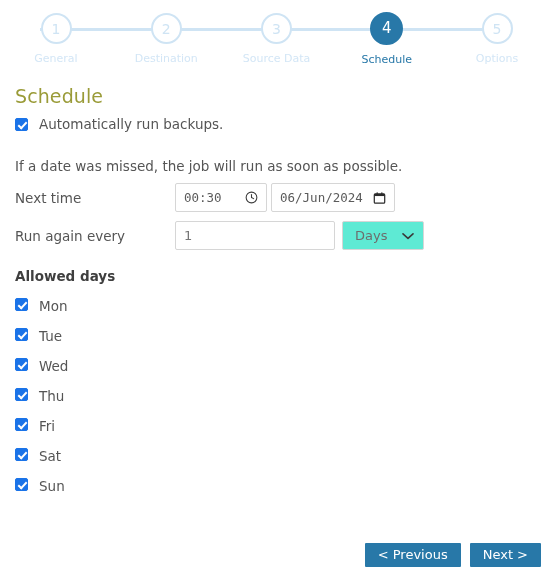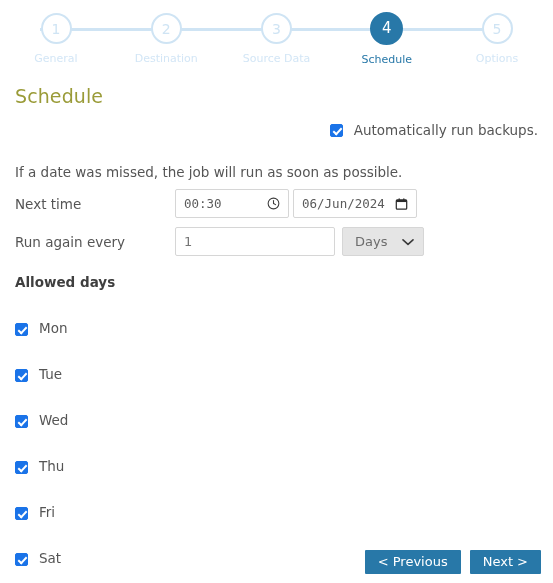--- a/index.html
+++ b/index.html
@@ -90,22 +90,21 @@
     font-size: 19px;
     font-weight: normal;
     color: #9a9b38;
     margin: 7px 0 0 0;
     letter-spacing: 0.1px;
   }
 
   .check-row {
     display: flex;
     align-items: center;
-    margin-top: 15px;
-    justify-content: flex-end;
+    margin-top: 9px;
   }
   .cb {
     -webkit-appearance: none;
     appearance: none;
     width: 13px;
     height: 13px;
     border-radius: 2px;
     background: #1a73e8;
     border: 1px solid #1a73e8;
     position: relative;
@@ -155,21 +154,21 @@
     background: #ffffff;
     height: 29px;
     display: flex;
     align-items: center;
     padding: 0 8px;
     font-family: "DejaVu Sans Mono", "Liberation Mono", monospace;
     font-size: 12.5px;
     color: #5b5b5b;
   }
   #time-input-box {
-    width: 114px;
+    width: 92px;
     justify-content: space-between;
   }
   #date-input-box {
     width: 124px;
     margin-left: 4px;
     justify-content: space-between;
   }
   .input-icon {
     flex: 0 0 auto;
     display: flex;
@@ -187,55 +186,55 @@
     font-size: 13px;
     color: #9a9a9a;
     background: #fff;
   }
   #interval-unit-select {
     width: 82px;
     margin-left: 7px;
     height: 29px;
     border: 1px solid #d6d6d6;
     border-radius: 2px;
-    background: #e5e5e5;
+    background: #5eead4;
     display: flex;
     align-items: center;
     justify-content: space-between;
     padding: 0 9px 0 12px;
     font-size: 13px;
     color: #6d6d6d;
     cursor: pointer;
   }
 
   
   #allowed-days-title {
     margin-top: 18px;
     font-size: 13.5px;
     font-weight: bold;
     color: #3f3f3f;
   }
   .day-row {
     display: flex;
-    align-items: flex-end;
-    margin-top: 30px;
+    align-items: flex-start;
+    margin-top: 14px;
   }
   .day-row label {
     margin-left: 11px;
     font-size: 13.5px;
     color: #555555;
     cursor: pointer;
   }
 
   
   #footer {
     position: absolute;
     left: 0;
     right: 0;
-    bottom: 9px;
+    bottom: 16px;
     display: flex;
     justify-content: flex-end;
     padding-right: 12px;
     gap: 9px;
   }
   .nav-btn {
     background: #2878a8;
     color: #ffffff;
     border: none;
     border-radius: 1px;

